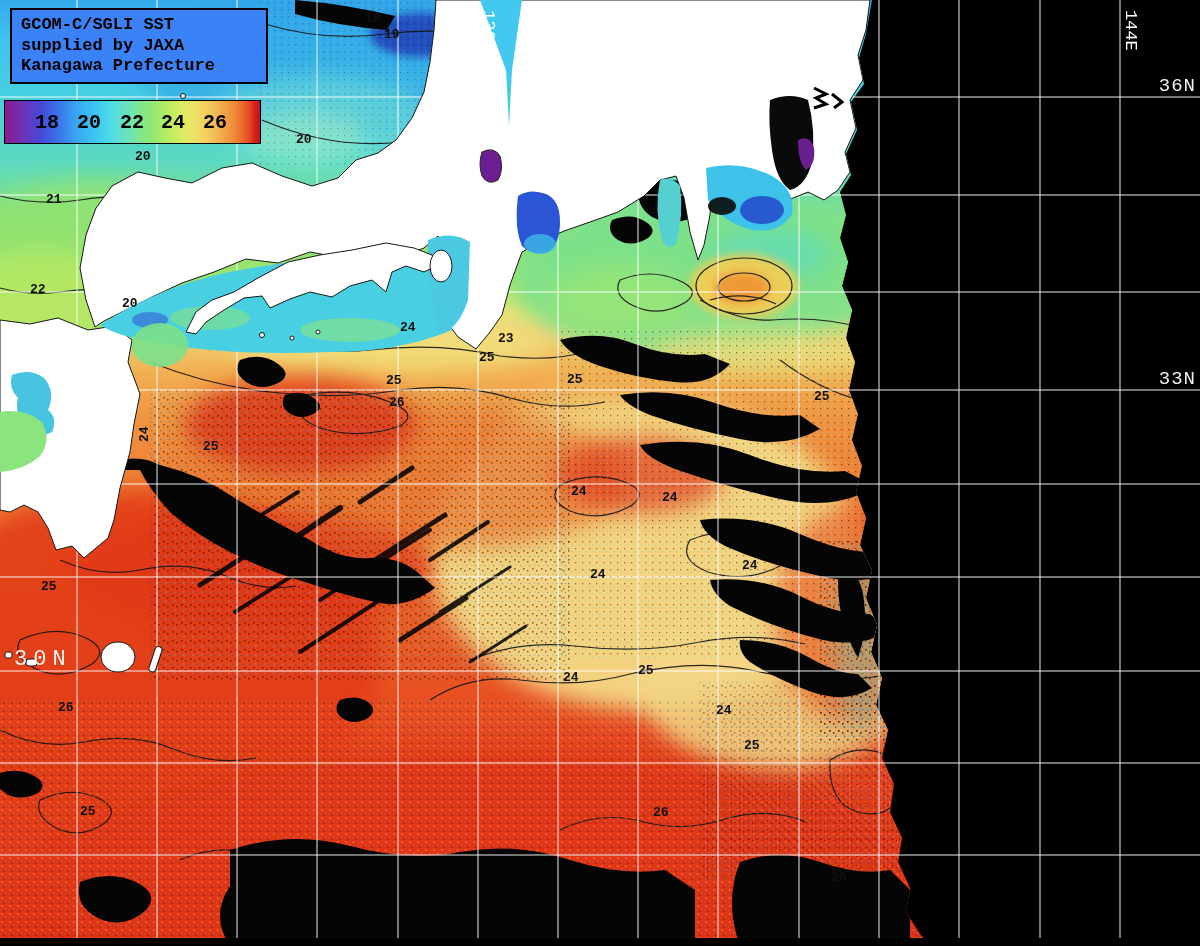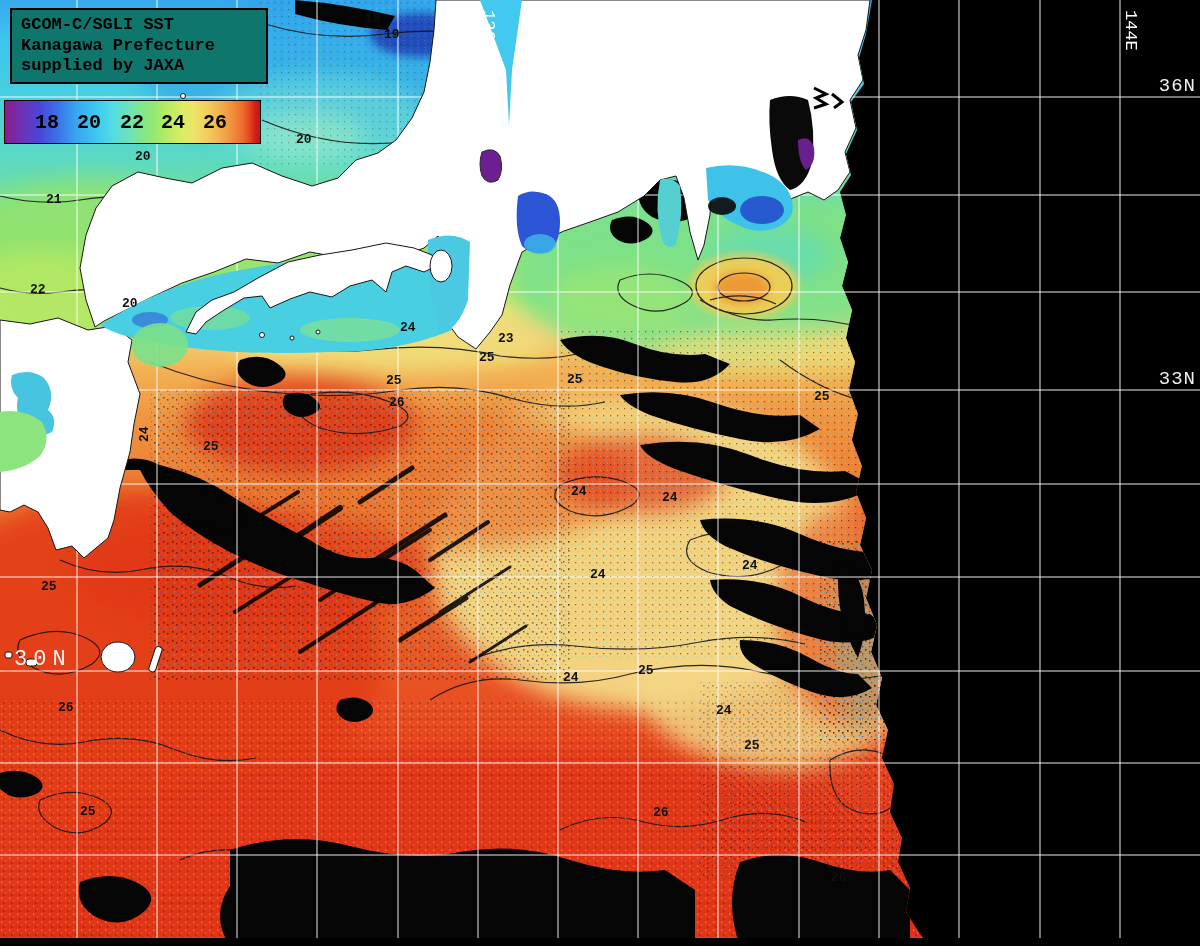--- a/index.html
+++ b/index.html
@@ -1,19 +1,19 @@
 <!DOCTYPE html>
 <html><head>
 <meta charset="utf-8">
 <style>
   html,body{margin:0;padding:0;background:#222;}
   #stage{position:relative;width:1200px;height:946px;overflow:hidden;background:#000;
          font-family:"Liberation Mono",monospace;}
   #map-svg{position:absolute;left:0;top:0;}
-  .header-box{position:absolute;left:10px;top:8px;width:236px;background:#0f766e;
+  .header-box{position:absolute;left:10px;top:8px;width:236px;background:#3b82f6;
     border:2px solid #000;padding:5px 9px;z-index:20;}
   .header-box div{font:bold 17px/20.5px "Liberation Mono",monospace;color:#000;white-space:nowrap;}
   .colorbar{position:absolute;left:4px;top:100px;width:255px;height:42px;z-index:19;
     border:1px solid #000;}
   .colorbar .tick{position:absolute;top:50%;transform:translate(-50%,-50%);
     font:bold 20px "Liberation Mono",monospace;color:#000;}
   .svgtext{font-family:"Liberation Mono",monospace;}
 </style>
 </head>
 <body>
@@ -290,22 +290,22 @@
         <text x="484" y="10" fill="#fff" font-size="17" class="svgtext" transform="rotate(90 484 10)">136E</text>
         <text x="1126" y="10" fill="#fff" font-size="17" class="svgtext" transform="rotate(90 1126 10)">144E</text>
         <text x="1196" y="91" fill="#fff" font-size="19" text-anchor="end" letter-spacing="1" class="svgtext" opacity=".95">36N</text>
         <text x="1196" y="384" fill="#fff" font-size="19" text-anchor="end" letter-spacing="1" class="svgtext" opacity=".95">33N</text>
         <text x="14" y="665" fill="#fff" font-size="22" text-anchor="start" letter-spacing="6" class="svgtext" opacity=".95">30N</text>
       </g>
 </svg>
 
 <div class="header-box">
   <div>GCOM-C/SGLI SST</div>
+  <div>supplied by JAXA</div>
   <div>Kanagawa Prefecture</div>
-  <div>supplied by JAXA</div>
 </div>
 
 <div class="colorbar" id="colorbar" style="background: linear-gradient(to right, rgb(138, 27, 142) 0%, rgb(112, 48, 178) 6%, rgb(72, 72, 216) 14%, rgb(58, 116, 234) 21%, rgb(56, 166, 240) 28%, rgb(60, 201, 242) 36%, rgb(82, 220, 228) 42%, rgb(110, 226, 184) 49%, rgb(126, 230, 144) 53%, rgb(146, 233, 115) 58%, rgb(178, 236, 98) 63%, rgb(216, 237, 98) 69%, rgb(236, 228, 104) 74%, rgb(242, 207, 94) 79%, rgb(242, 178, 80) 84%, rgb(240, 144, 60) 89%, rgb(238, 108, 44) 93%, rgb(228, 70, 32) 96%, rgb(210, 32, 24) 98%, rgb(195, 20, 38) 100%);">
       <span class="tick" style="left: 42px;">18</span>
       <span class="tick" style="left: 84px;">20</span>
       <span class="tick" style="left: 127px;">22</span>
       <span class="tick" style="left: 168px;">24</span>
       <span class="tick" style="left: 210px;">26</span>
     </div>
 

